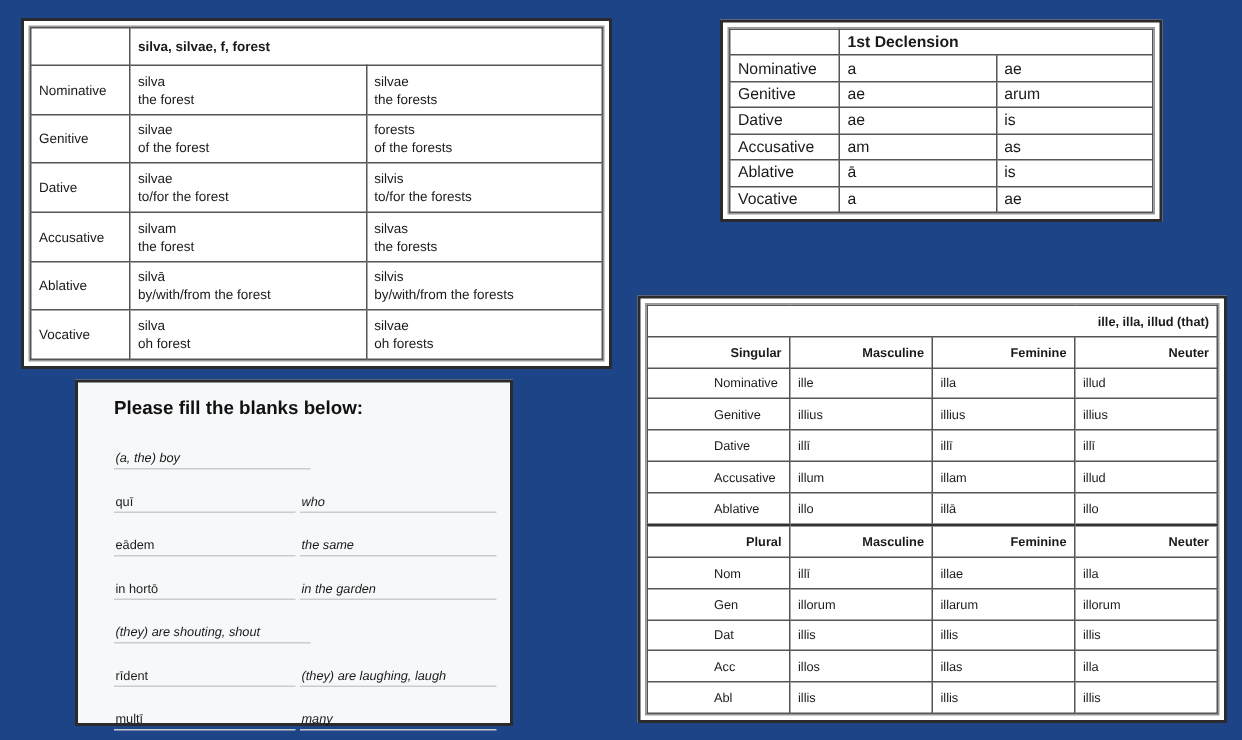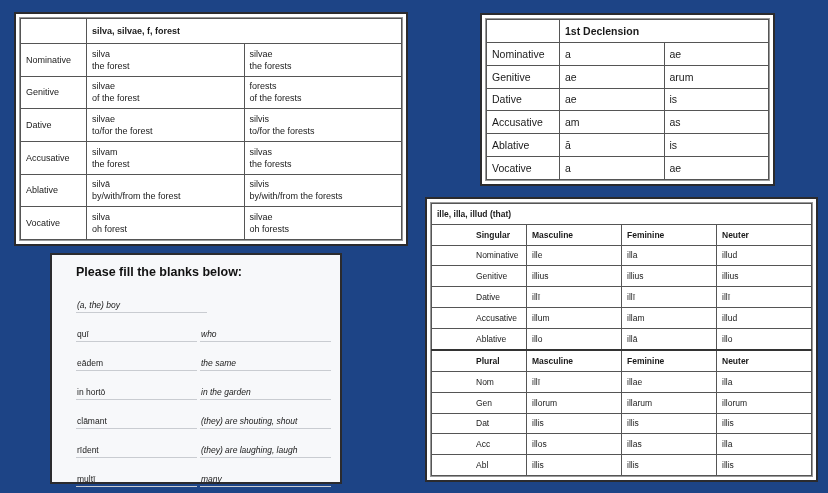--- a/index.html
+++ b/index.html
@@ -19,37 +19,37 @@
 
   
   #card-silva { left:14px; top:12px; width:394px; height:234px; }
   #card-silva td { font-size:9px; line-height:12px; }
   #card-silva td.case { width:55px; }
   #card-silva td.hdr { font-weight:bold; height:18px; }
   #card-silva .form { display:block; }
   #card-silva .gloss { display:block; }
 
   
-  #card-decl { left:480px; top:13px; width:295px; height:173px; }
+  #card-decl { left:480px; top:13px; width:295px; height:135px; }
   #card-decl td { font-size:10.5px; }
   #card-decl td.case { width:62px; }
   #card-decl td.hdr { font-weight:bold; }
 
   
   #card-blanks { left:50px; top:253px; width:292px; height:231px; background:#f7f8fa; padding:10px 9px 0 24px; }
   #card-blanks h2 { margin:0 0 12px 0; font-size:12.5px; font-weight:bold; color:#111; }
   .blank-row { display:flex; justify-content:space-between; height:29px; }
   .blank { width:120px; border-bottom:1.5px solid #c9ccd1; font-size:8.5px; height:13px; line-height:12px; padding-left:1px; margin-top:8px; }
   .blank.right { width:130px; font-style:italic; }
 
   
   #card-ille { left:425px; top:197px; width:393px; height:285px; }
   #card-ille td { font-size:8.5px; }
   #card-ille td.case { width:58px;padding-left:44px; }
-  #card-ille td.hdr { font-weight:bold; }
+  #card-ille td.hdr { font-weight:bold;text-align:right; }
   #card-ille tr.sec td { font-weight:bold; border-top:2px solid #333; }
 </style>
 </head>
 <body>
 
 <div class="card" id="card-silva">
   <table class="outer">
     <tbody>
         <tr>
       <td class="case"></td>
@@ -182,21 +182,20 @@
       </div>
       <div class="blank-row">
         <div class="blank">eādem</div>
         <div class="blank right">the same</div>
       </div>
       <div class="blank-row">
         <div class="blank">in hortō</div>
         <div class="blank right">in the garden</div>
       </div>
       <div class="blank-row">
-        <div class="blank">clāmant</div>
         <div class="blank right">(they) are shouting, shout</div>
       </div>
       <div class="blank-row">
         <div class="blank">rīdent</div>
         <div class="blank right">(they) are laughing, laugh</div>
       </div>
       <div class="blank-row">
         <div class="blank">multī</div>
         <div class="blank right">many</div>
       </div>

